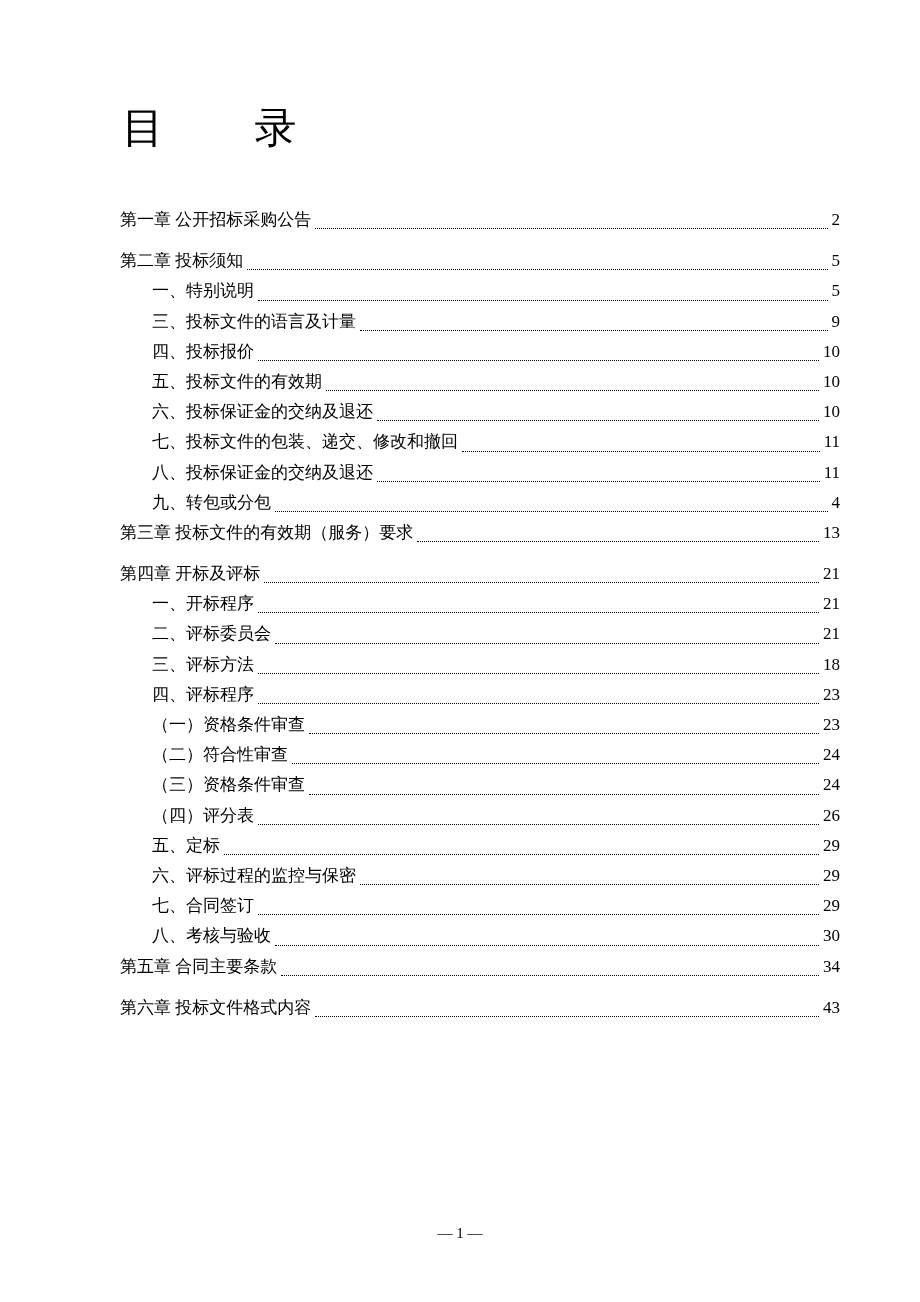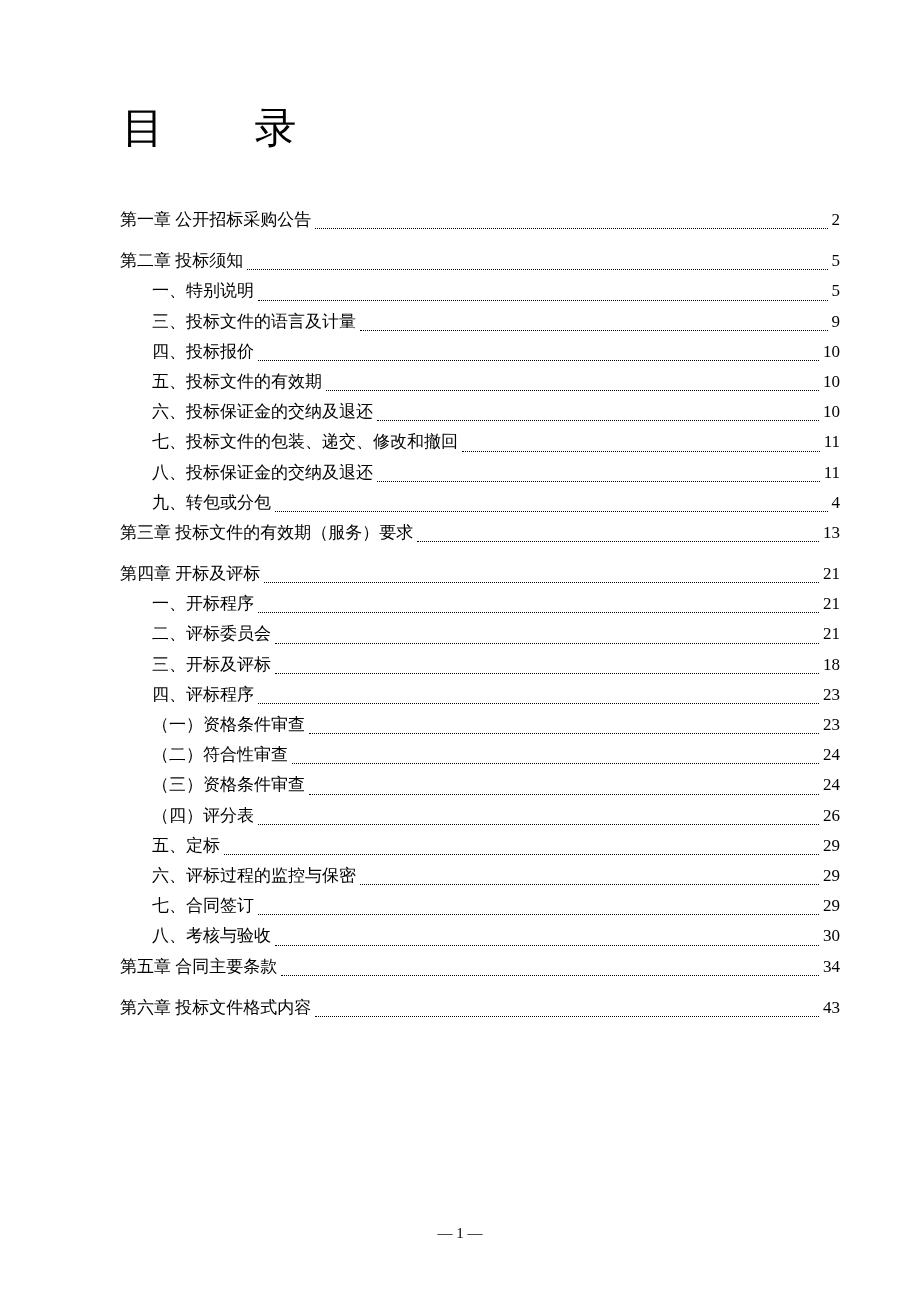--- a/index.html
+++ b/index.html
@@ -132,21 +132,21 @@
         <span class="toc-label">一、开标程序</span>
         <span class="toc-dots"></span>
         <span class="toc-page">21</span>
       </div>
       <div class="toc-item indent-1">
         <span class="toc-label">二、评标委员会</span>
         <span class="toc-dots"></span>
         <span class="toc-page">21</span>
       </div>
       <div class="toc-item indent-1">
-        <span class="toc-label">三、开标及评标</span>
+        <span class="toc-label">三、评标方法</span>
         <span class="toc-dots"></span>
         <span class="toc-page">18</span>
       </div>
       <div class="toc-item indent-1">
         <span class="toc-label">四、评标程序</span>
         <span class="toc-dots"></span>
         <span class="toc-page">23</span>
       </div>
       <div class="toc-item indent-2">
         <span class="toc-label">（一）资格条件审查</span>

